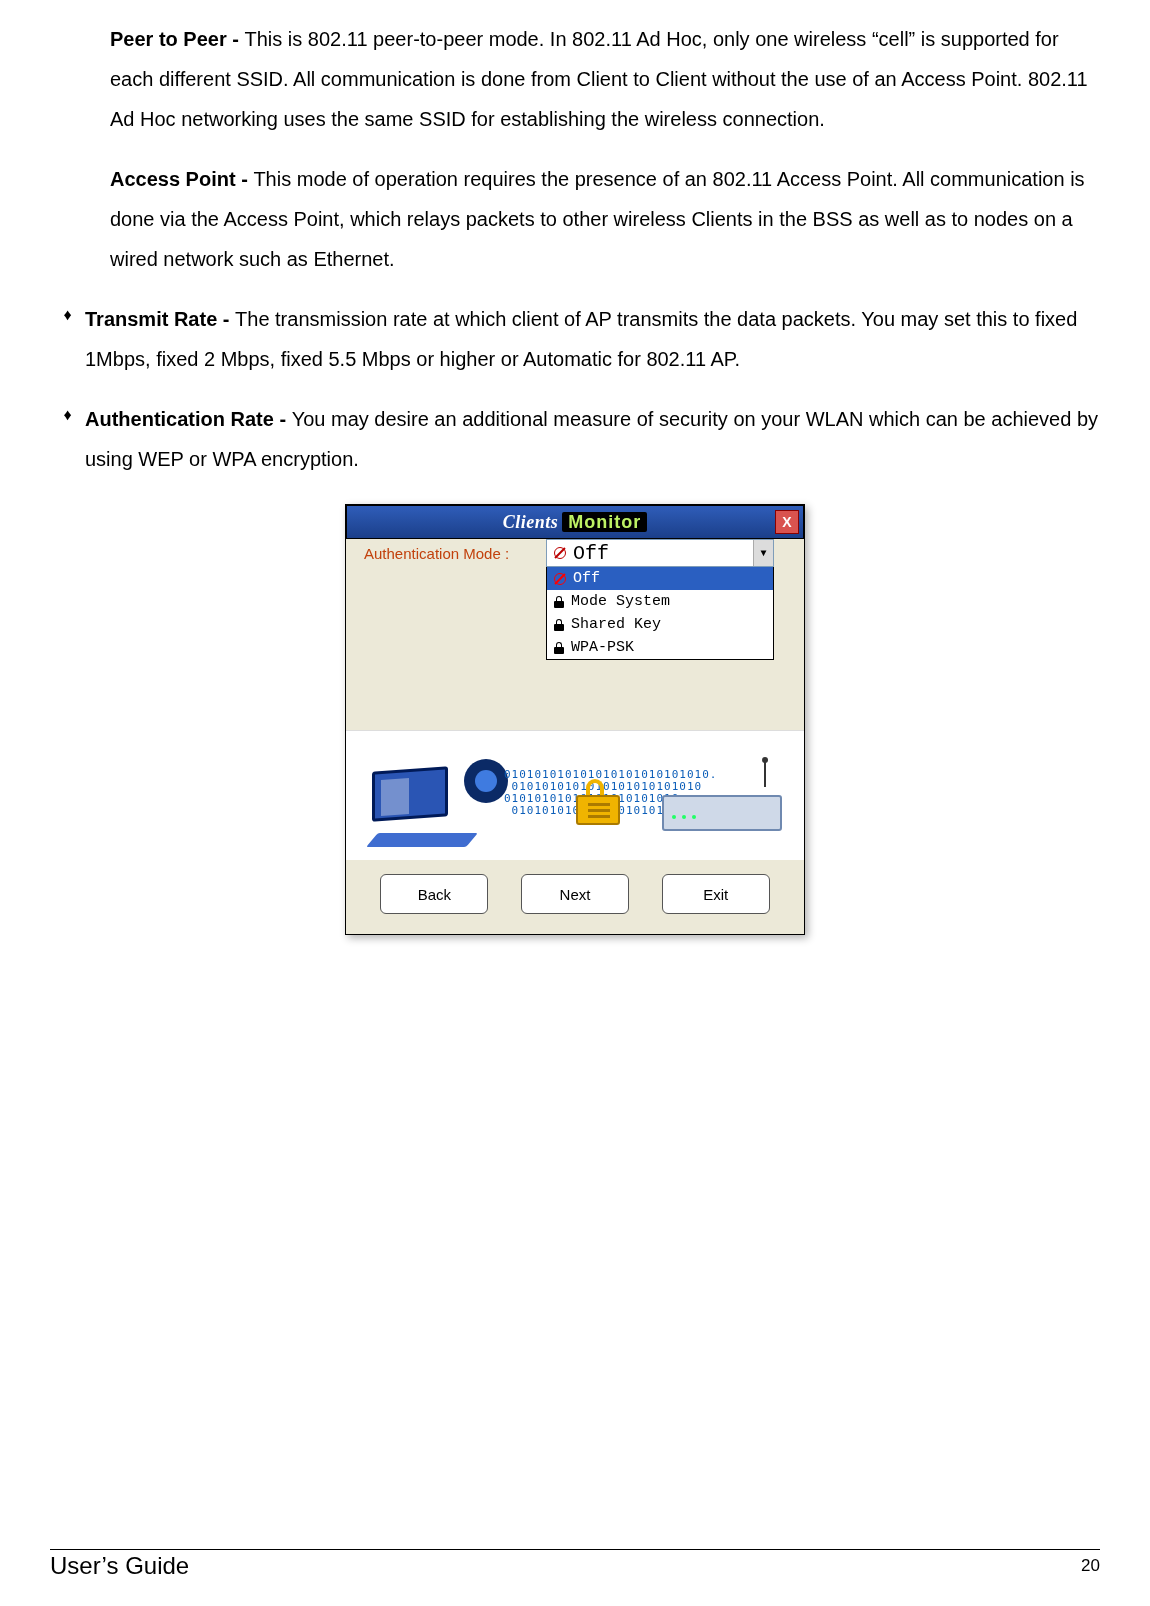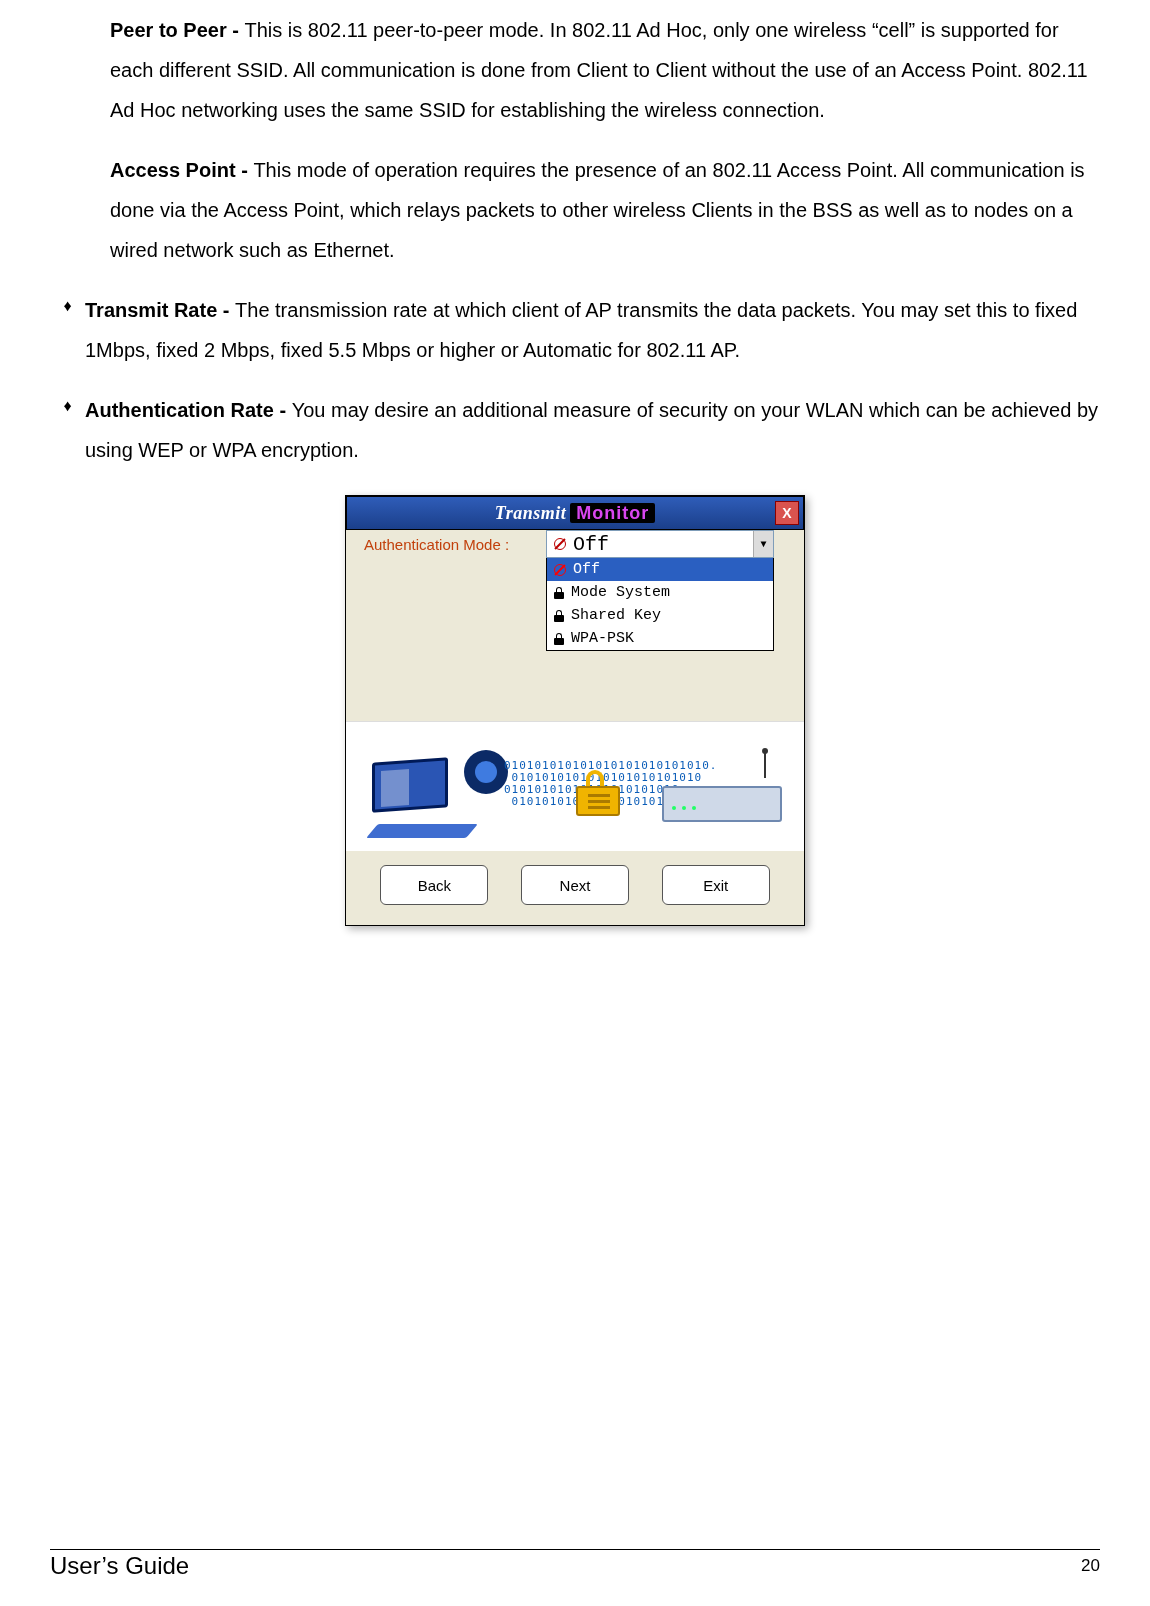--- a/index.html
+++ b/index.html
@@ -7,21 +7,21 @@
       font-family: Arial, Helvetica, sans-serif;
       font-size: 20px;
       color: #000;
       background: #fff;
       width: 1150px;
       height: 1606px;
       position: relative;
       padding: 0;
     }
     .page-content {
-      padding: 10px 50px 0 50px;
+      padding: 19px 50px 0 50px;
     }
     .para {
       line-height: 2.0;
       margin-bottom: 20px;
       text-align: left;
     }
     .para-indent1 {
       padding-left: 60px;
     }
     .bullet-item {
@@ -67,21 +67,21 @@
       color: #fff;
       font-size: 18px;
       letter-spacing: 0.5px;
     }
     .titlebar-text .wireless {
       font-family: "Times New Roman", serif;
       font-style: italic;
     }
     .titlebar-text .monitor {
       background: #000;
-      color: #d946ef;
+      color: #bef264;
       font-style: normal;
       padding: 0 6px;
       margin-left: 4px;
       border-radius: 2px;
       font-family: Arial, sans-serif;
       font-weight: bold;
       letter-spacing: 1px;
     }
     .close-btn {
       position: absolute;
@@ -271,21 +271,21 @@
     <div class="bullet-marker">♦</div>
     <div class="bullet-text">
       <span class="bold">Authentication Rate - </span><span>You may desire an additional measure of security on your WLAN which can be achieved by using WEP or WPA encryption.</span>
     </div>
   </div>
 
   <div class="dialog-wrap">
     <div class="dialog">
       <div class="titlebar">
         <div class="titlebar-text">
-          <span class="wireless">Transmit</span><span class="monitor">Monitor</span>
+          <span class="wireless">Clients</span><span class="monitor">Monitor</span>
         </div>
         <div class="close-btn">X</div>
       </div>
 
 
       <div class="form-row">
         <div class="form-label">Authentication Mode :</div>
         <div class="combo">
           <div class="combo-selected">
             <span class="sel-left">

